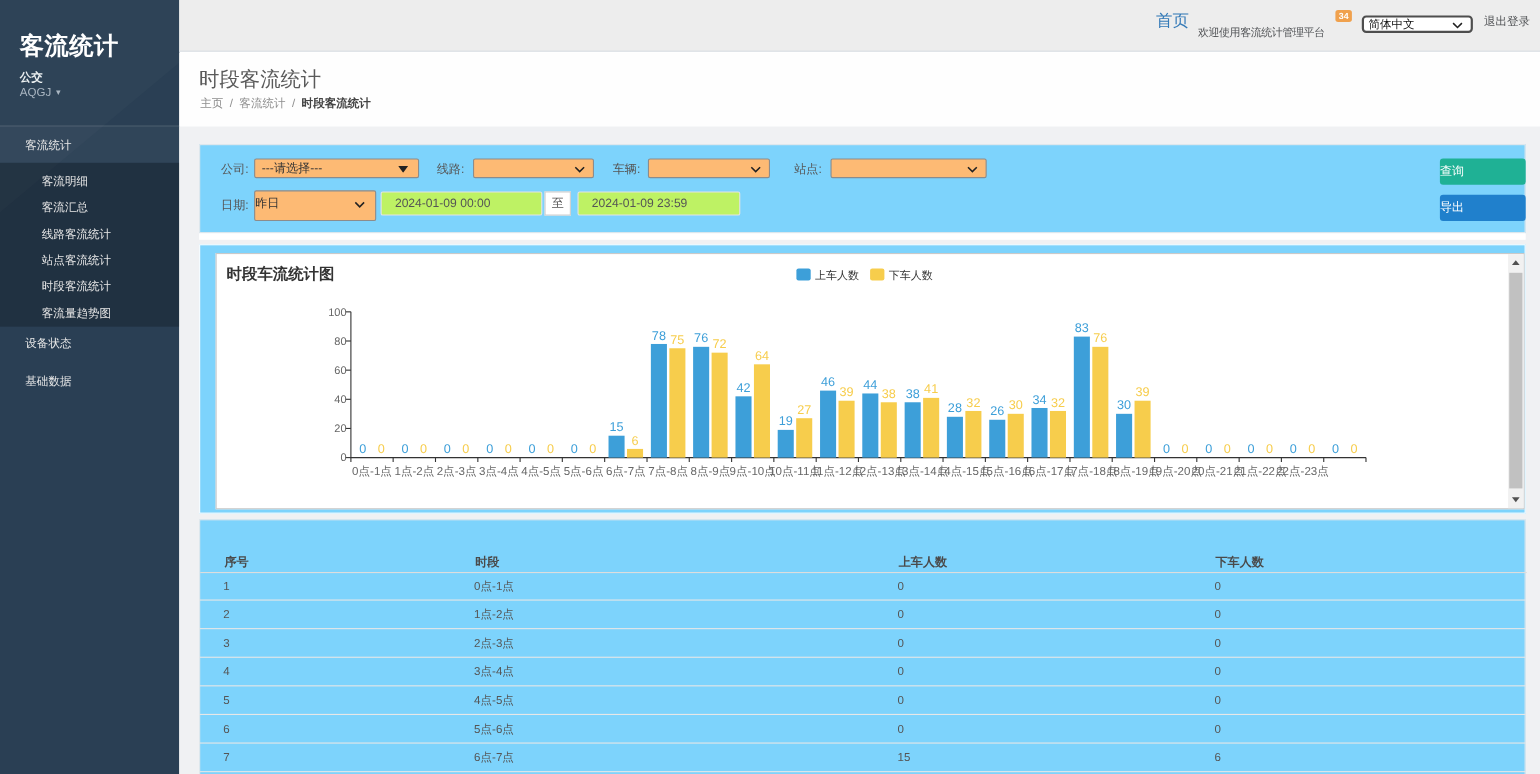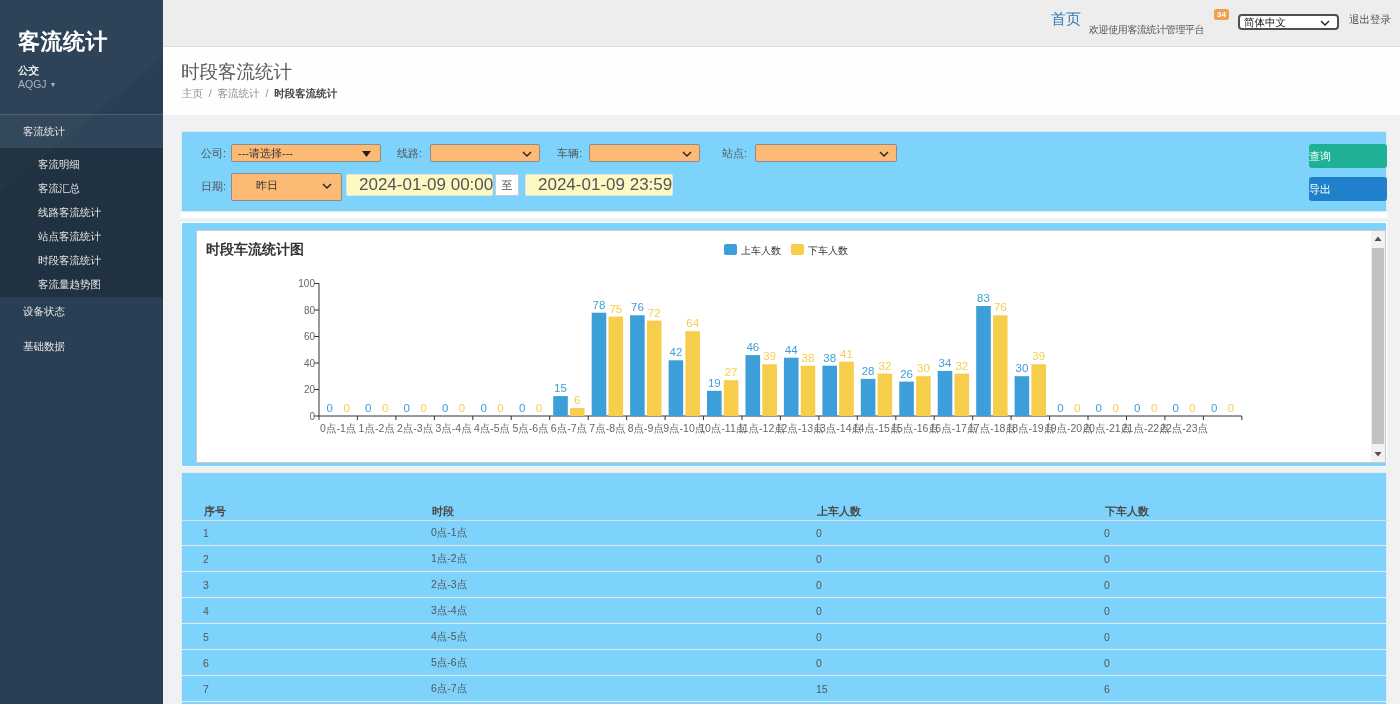--- a/index.html
+++ b/index.html
@@ -13,21 +13,21 @@
 #m-sub-bg { position:absolute; left:0; top:148px; width:163px; height:149px; background:rgba(0,0,0,0.22); }
 .mparent { position:absolute; left:23px; font-size:10.5px; color:#E7E7E7; }
 .sub { position:absolute; left:38px; font-size:10.5px; color:#E7E7E7; }
 #header { position:absolute; left:163px; top:0; width:1237px; height:47px; background:#EDEDED; border-bottom:1px solid #D9DEE4; }
 #header > div { white-space:nowrap; }
 #titleband { position:absolute; left:163px; top:48px; width:1237px; height:67px; background:#FEFEFE; }
 #content { position:absolute; left:163px; top:115px; width:1237px; height:589px; background:#F0F1F3; }
 .panel { position:absolute; background:#7dd3fc; border:1px solid #E6E9EC; }
 .lbl { position:absolute; font-size:11px; color:#555; }
 .selbox { position:absolute; background:#fdba74; border:1px solid #8C8C8C; border-radius:2px; font-size:11px; color:#333; white-space:nowrap; }
-.dinput { position:absolute; background:#fef9c3; border:1px solid #E3E3E3; border-radius:2px; font-size:17px; color:#555; line-height:20px; white-space:nowrap; }
+.dinput { position:absolute; background:#bef264; border:1px solid #E3E3E3; border-radius:2px; font-size:11px; color:#555; line-height:20px; white-space:nowrap; }
 .btn { position:absolute; left:1146px; width:78px; border-radius:3px; color:#fff; font-size:11px; }
 .trow { position:absolute; left:0; width:1206px; height:26px; border-bottom:1px solid #E7E7E7; font-size:10.5px; color:#555; }
 .trow span, .thead span { position:absolute; top:50%; transform:translateY(-50%); }
 .c1 { left:22px; } .c2 { left:250px; } .c3 { left:635px; } .c4 { left:923px; }
 </style></head>
 <body>
 <div id="sidebar">
   <div id="sb-diag"></div>
   <div id="sb-title">客流统计</div>
   <div id="sb-gj">公交</div>
@@ -75,21 +75,21 @@
         <path d="M1 1 L5.0 5 L9 1" stroke="#222" stroke-width="1.4" fill="none"></path>
       </svg>
     </div>
   <div class="lbl" style="left:559px;top:31px">站点:</div>
   <div class="selbox" style="left:592px;top:29px;width:142px;height:18px">
       <svg width="11" height="7" style="position:absolute;right:6px;top:6px">
         <path d="M1 1 L5.0 5 L9 1" stroke="#222" stroke-width="1.4" fill="none"></path>
       </svg>
     </div>
   <div class="lbl" style="left:38px;top:64px">日期:</div>
-  <div class="selbox" style="left:68px;top:58px;width:111px;height:28px;line-height:22px;padding-left:24px">昨日<svg width="11" height="7" style="position:absolute;right:8px;top:9px">
+  <div class="selbox" style="left:68px;top:58px;width:111px;height:28px;line-height:22px;padding-left:0">昨日<svg width="11" height="7" style="position:absolute;right:8px;top:9px">
         <path d="M1 1 L5.0 5 L9 1" stroke="#222" stroke-width="1.4" fill="none"></path>
       </svg></div>
   <div class="dinput" style="left:183px;top:58.5px;width:147px;height:22px;padding-left:12px">2024-01-09 00:00</div>
   <div class="abs" style="left:332px;top:58.5px;width:24px;height:22px;background:#fff;border:1px solid #CCC;font-size:11px;color:#555;text-align:center;line-height:20px">至</div>
   <div class="dinput" style="left:362px;top:58.5px;width:148px;height:22px;padding-left:12px">2024-01-09 23:59</div>
   <div class="btn" style="top:28.5px;height:24.5px;line-height:24.5px;background:#1FB195">查询</div>
   <div class="btn" style="top:62px;height:24px;line-height:24px;background:#2080CC">导出</div>
   <div class="abs" style="left:18px;top:97px;width:1206px;height:5.5px;background:#fff"></div>
   <div class="panel" style="left:18px;top:107px;width:1206px;height:245px;border-color:#fff"></div>
   <div class="abs" style="left:33px;top:115px;width:1190px;height:233px;background:#fff;border:1px solid #C9C9C9"></div>

